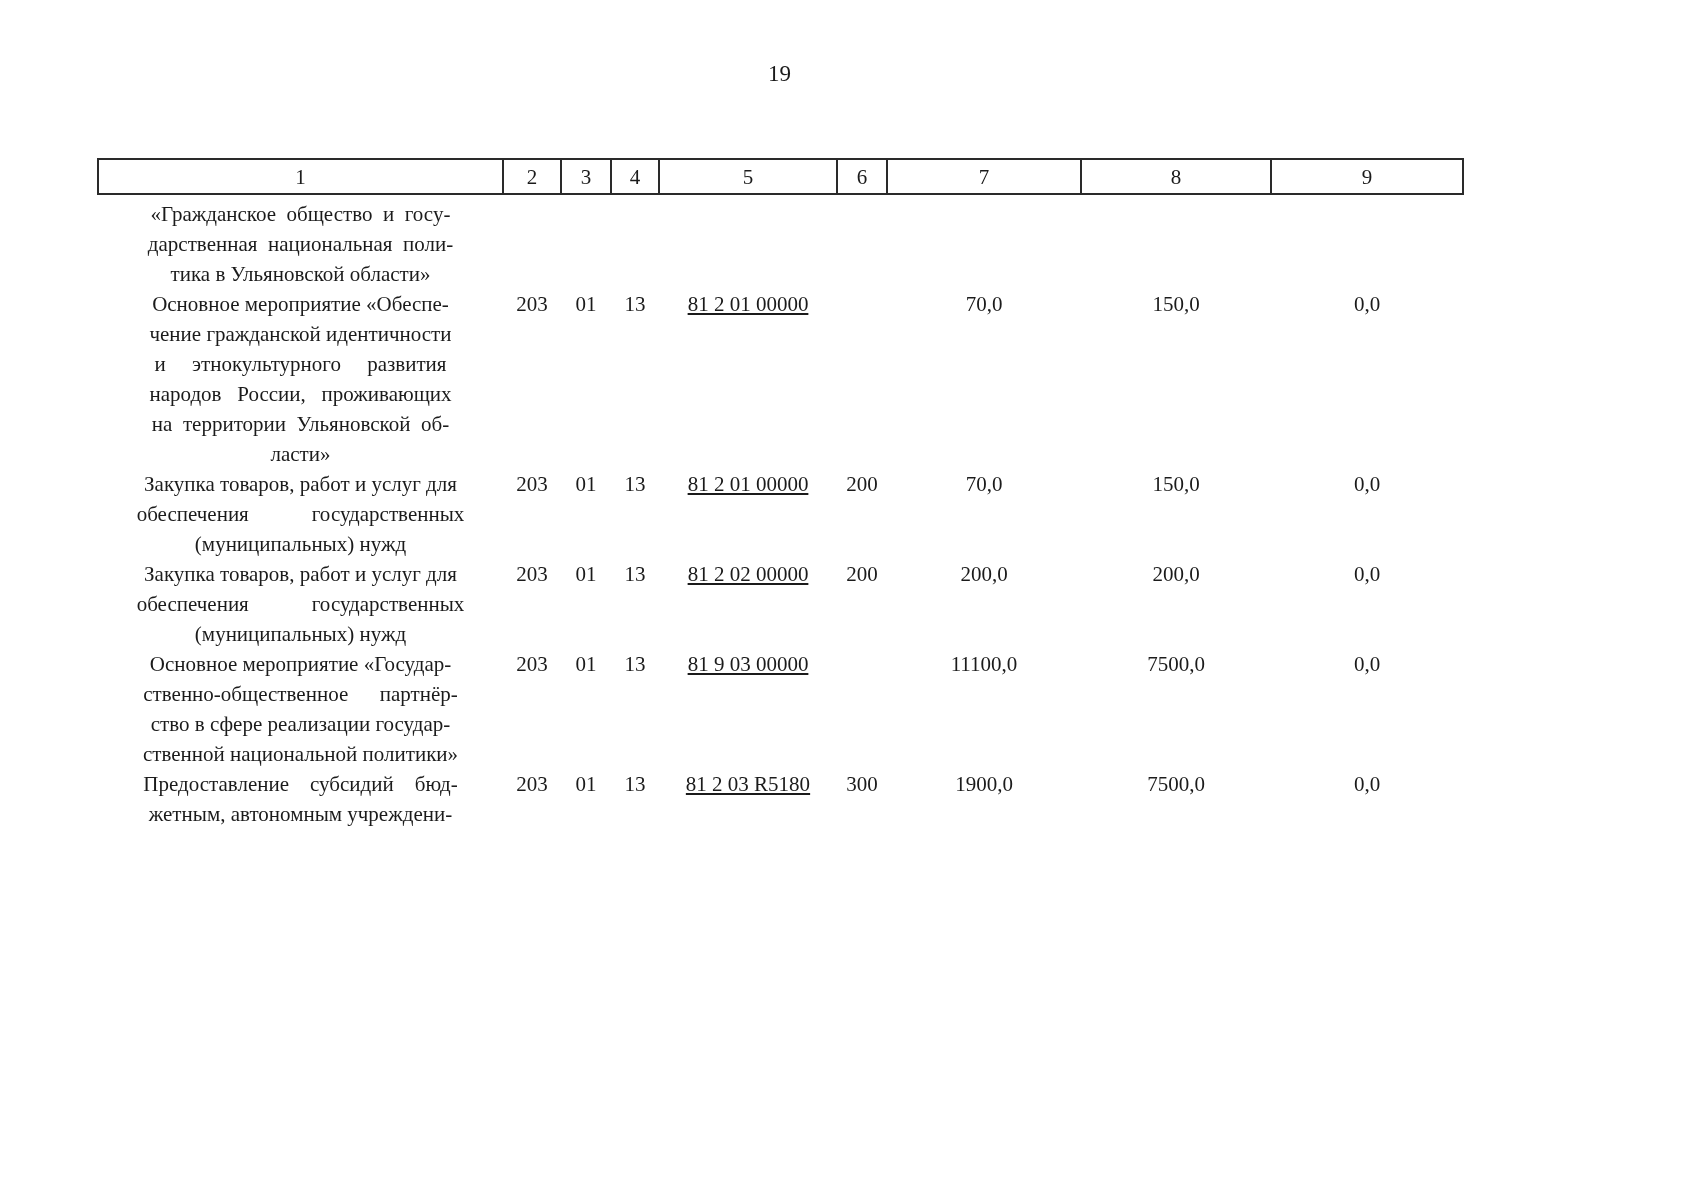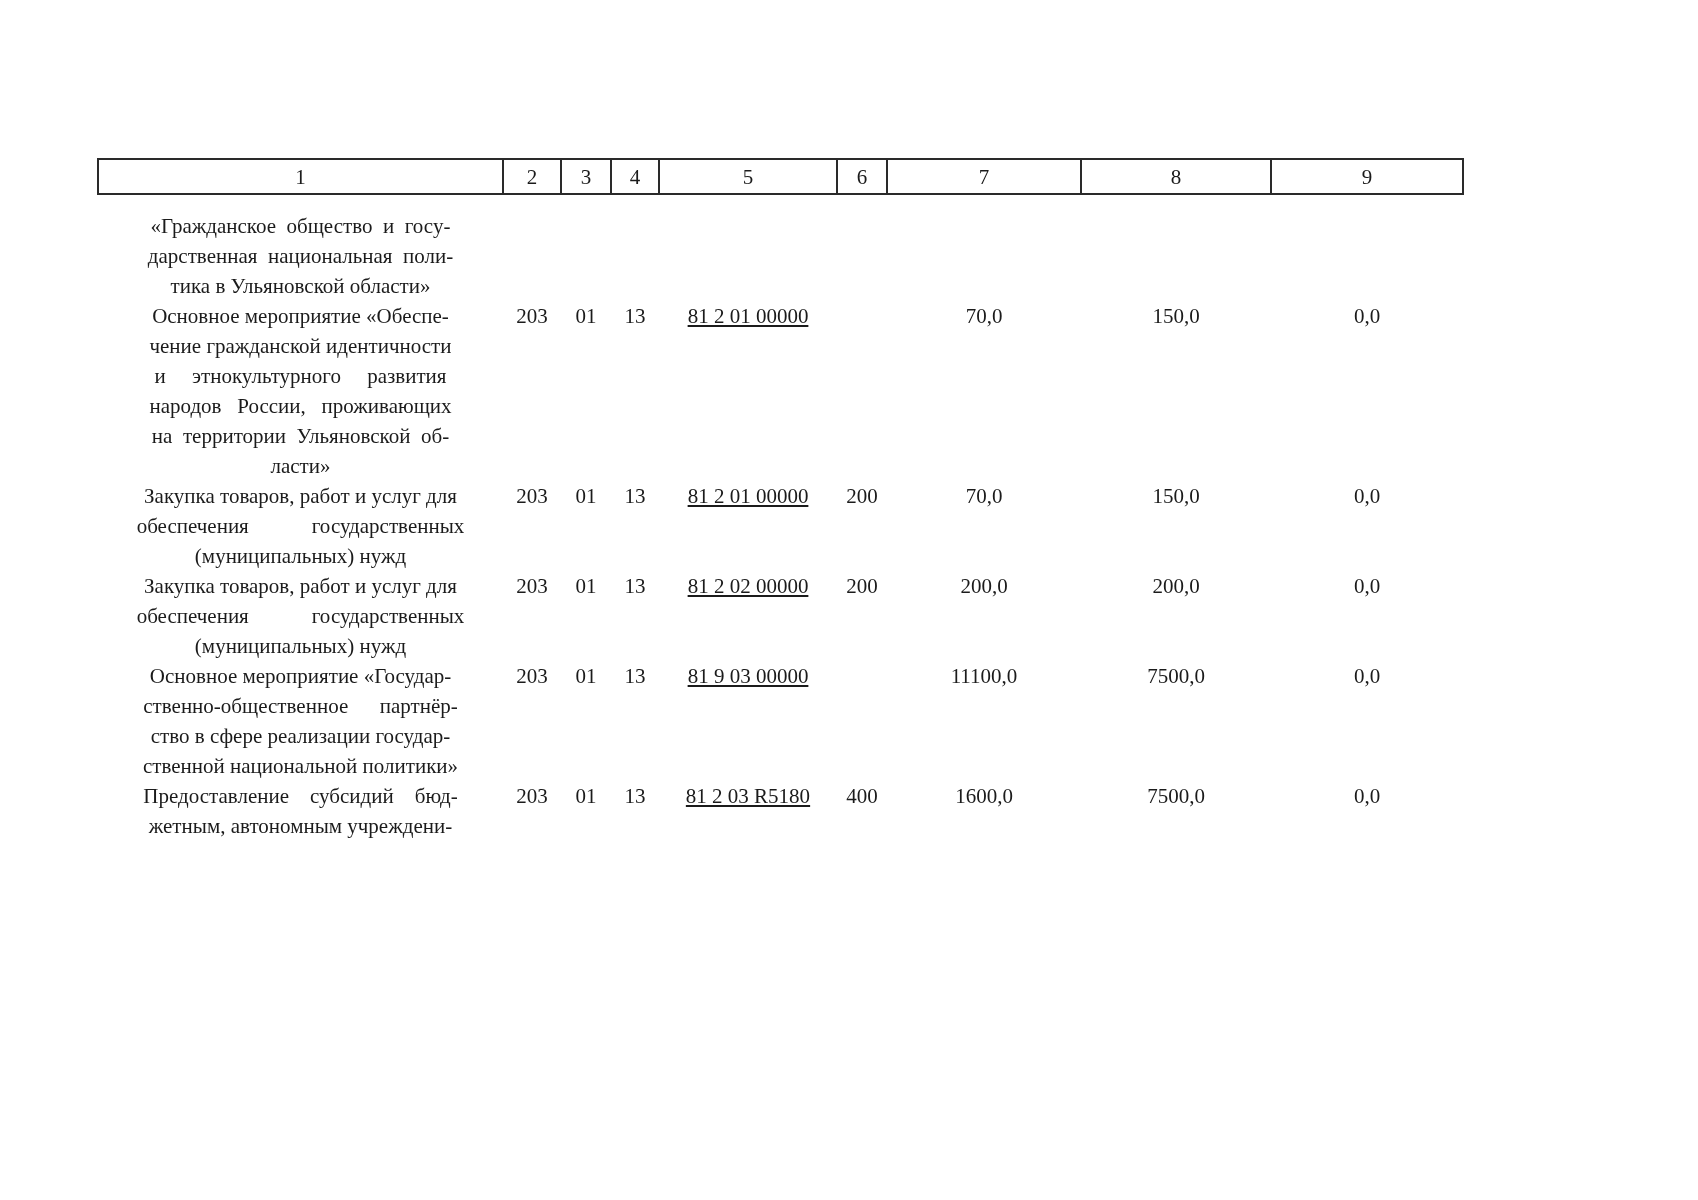--- a/index.html
+++ b/index.html
@@ -43,40 +43,41 @@
     padding: 0;
     text-align: center;
     vertical-align: middle;
   }
   table.budget tbody td {
     padding: 0;
     vertical-align: top;
     text-align: center;
   }
   table.budget tbody tr:first-child td {
-    padding-top: 16px;
+    padding-top: 4px;
   }
   td.name {
     text-align: left;
     white-space: pre-wrap;
     padding-left: 13px;
     padding-right: 6px;
   }
   td.code {
     text-align: left;
     padding-left: 14px;
     white-space: pre;
     text-decoration: underline;
   }
 </style>
 </head>
 <body>
 
 <div class="page">
 
+  <div class="page-number">19</div>
 
   <table class="budget">
     <colgroup>
       <col style="width:405px">
       <col style="width:58px">
       <col style="width:50px">
       <col style="width:48px">
       <col style="width:178px">
       <col style="width:50px">
       <col style="width:194px">
@@ -166,21 +167,21 @@
         <td>7500,0</td>
         <td>0,0</td>
       </tr>
       <tr>
         <td class="name">Предоставление    субсидий    бюд-
 жетным, автономным учреждени-</td>
         <td>203</td>
         <td>01</td>
         <td>13</td>
         <td class="code">81 2 03 R5180</td>
-        <td>400</td>
-        <td>1600,0</td>
+        <td>300</td>
+        <td>1900,0</td>
         <td>7500,0</td>
         <td>0,0</td>
       </tr>
     </tbody>
   </table>
 
 </div>
 
 </body></html>

